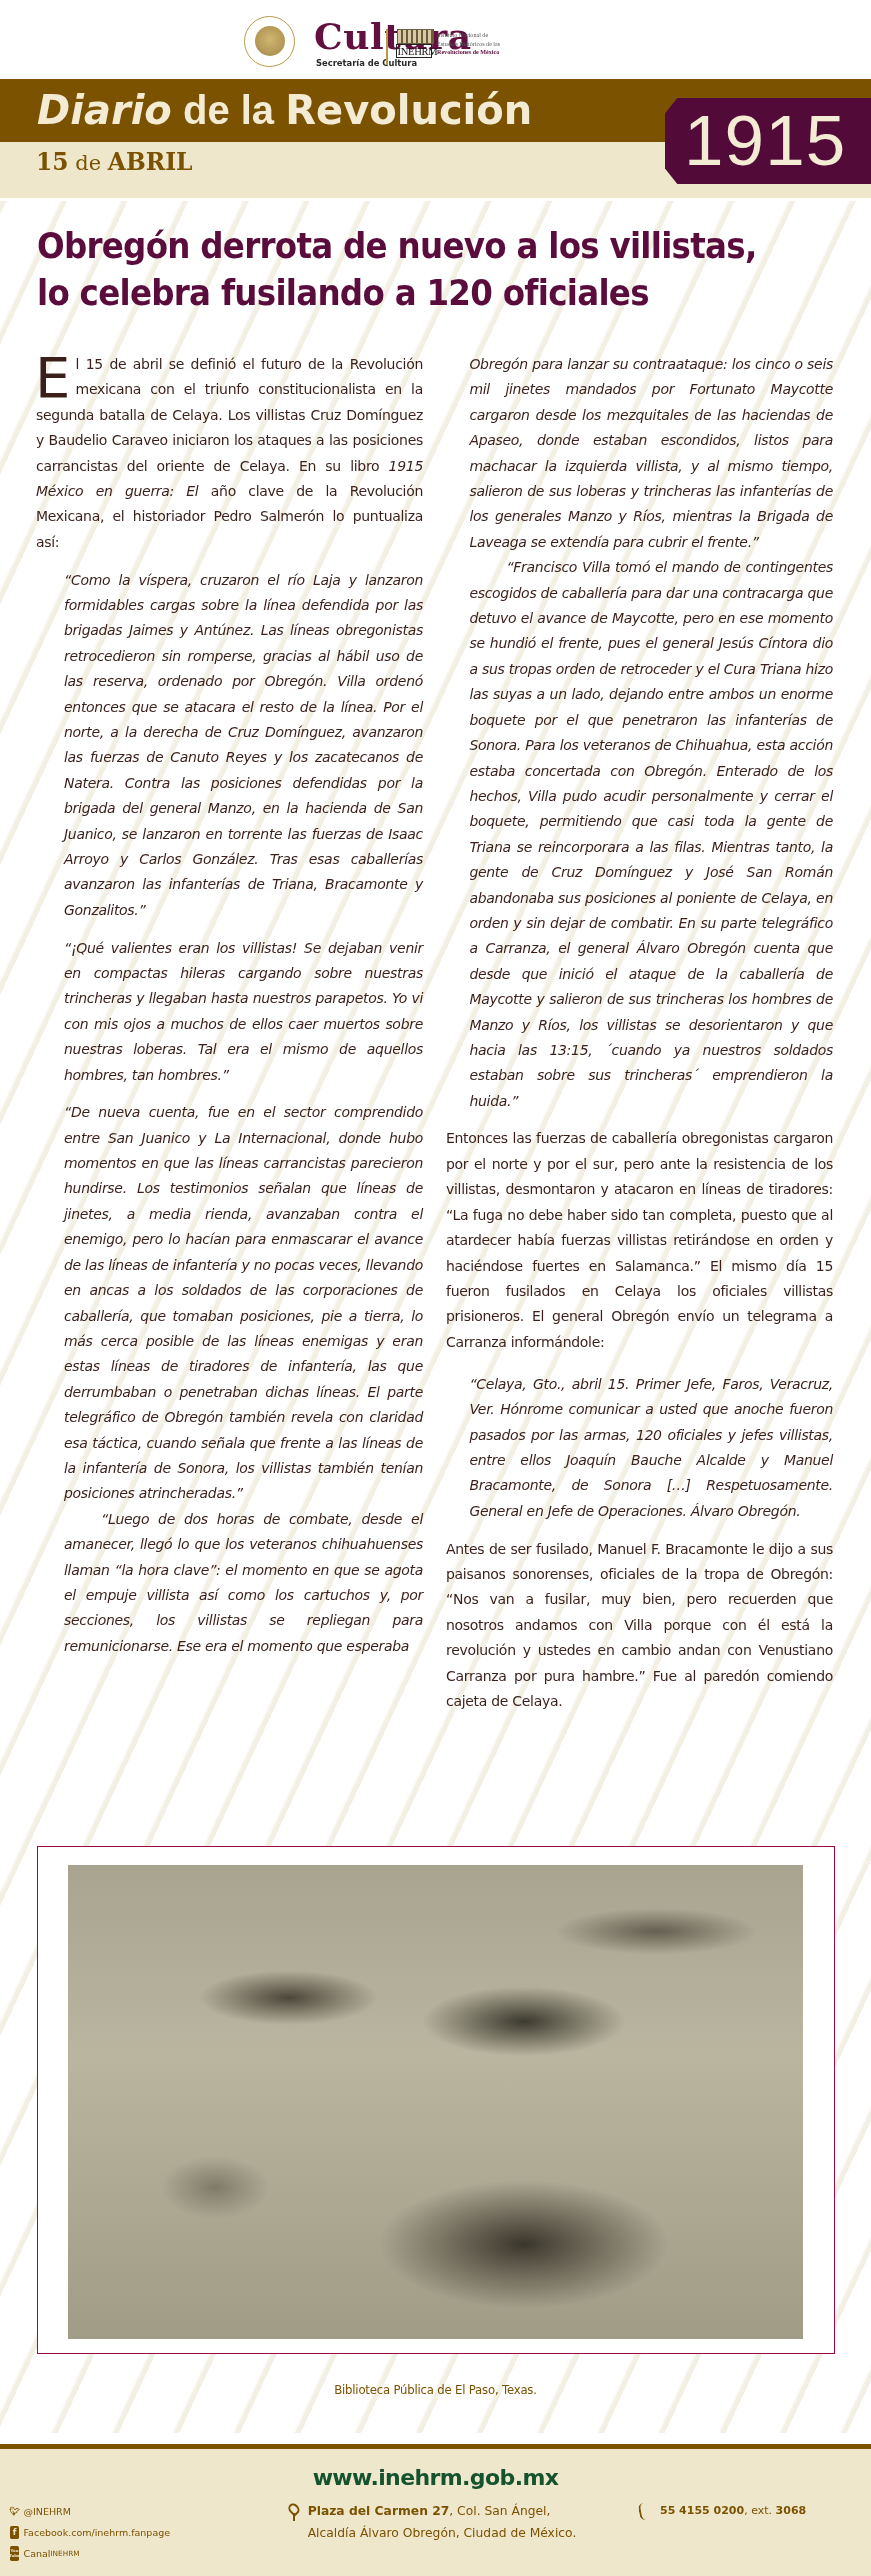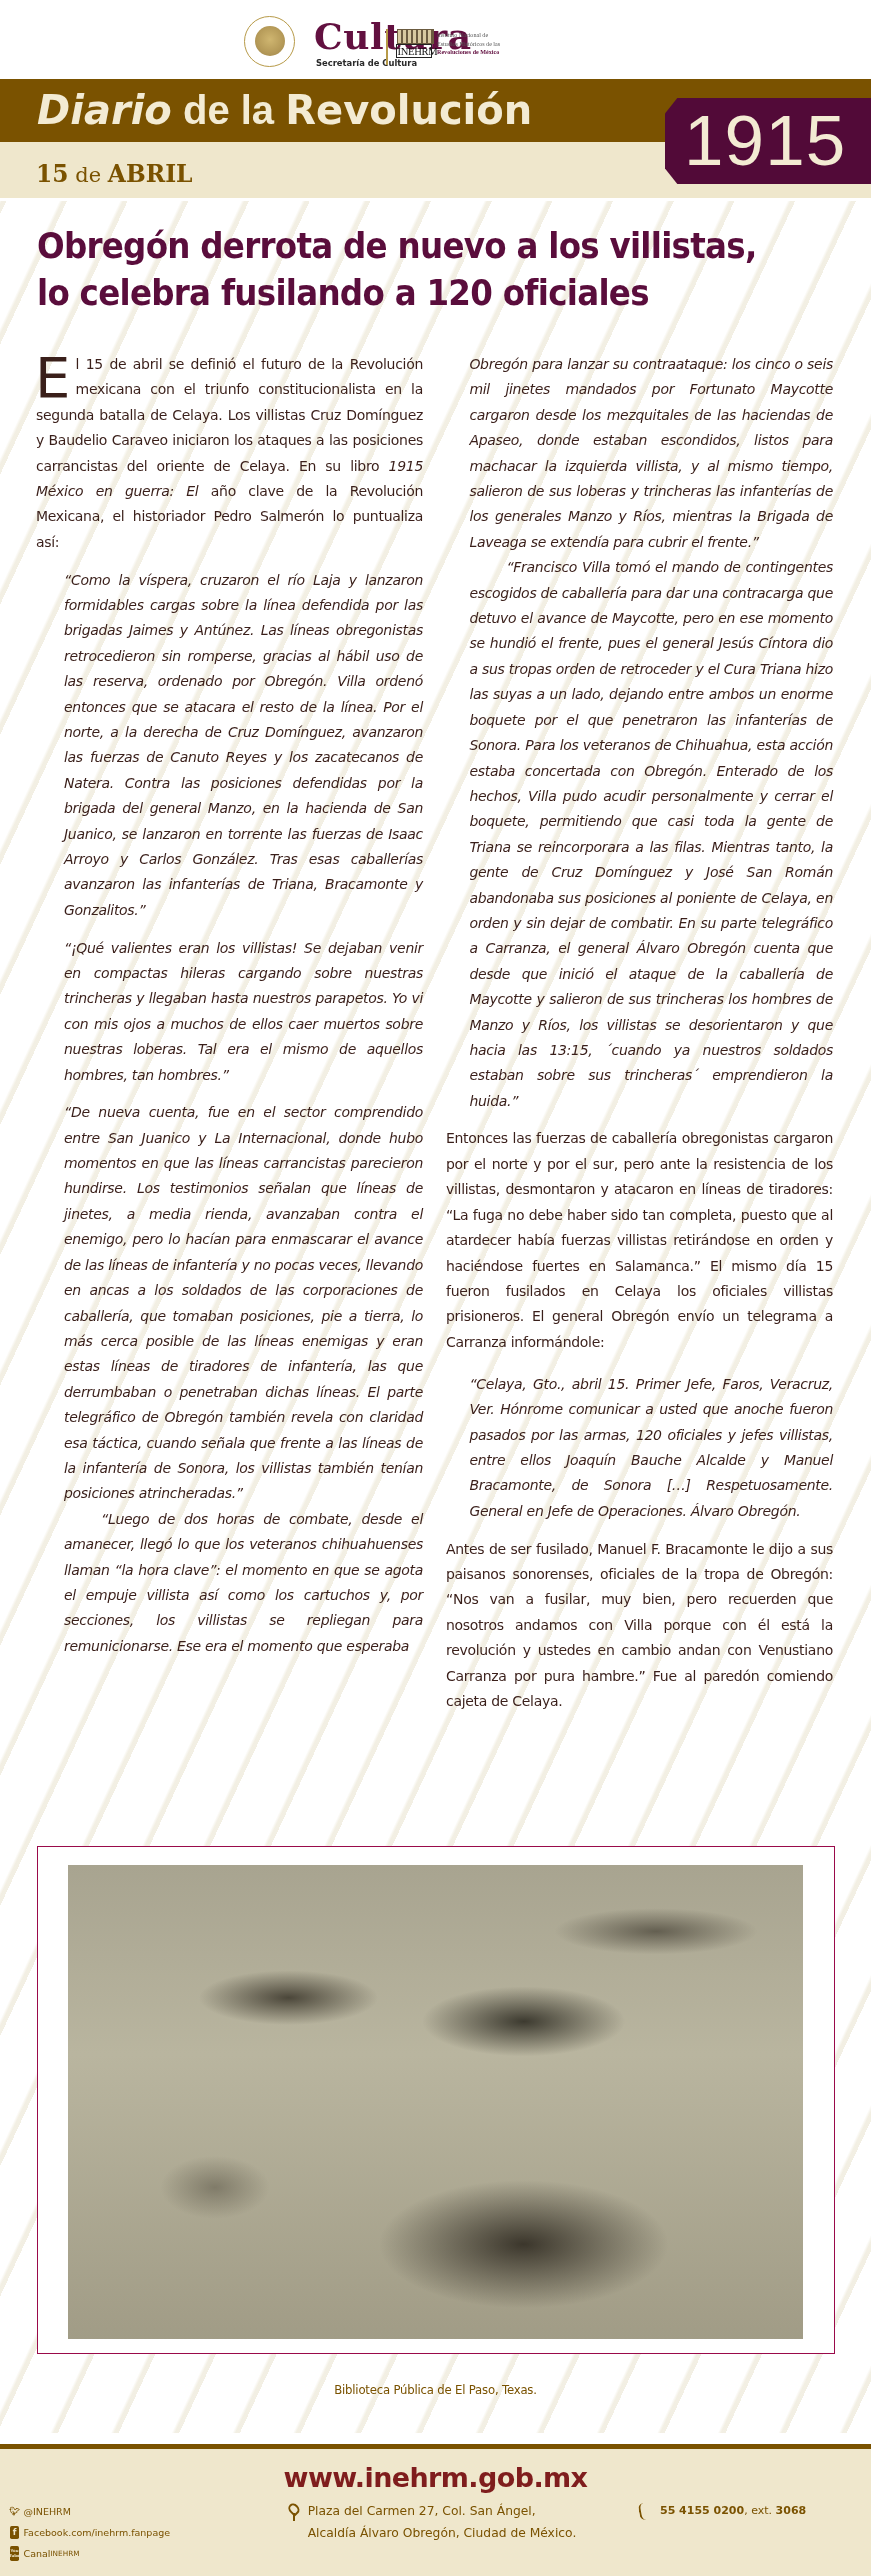--- a/index.html
+++ b/index.html
@@ -84,23 +84,23 @@
     font-size: 40px; line-height: 50px; color: #f3ebd3; white-space: nowrap;
   }
   .band-title .t1 { font-weight: bold; font-style: italic; }
   .band-title .t2 { font-weight: bold; font-family: "Liberation Sans", sans-serif; }
   .band-title .t3 { font-weight: bold; }
   .subband {
     position: absolute; left: 0; top: 142px; width: 871px; height: 56px;
     background: #efe7cc; z-index: 2;
   }
   .date-line {
-    position: absolute; left: 36px; top: 160px; z-index: 3;
+    position: absolute; left: 36px; top: 146px; z-index: 3;
     font-family: "DejaVu Serif", serif; font-weight: bold; color: #7a5200;
-    font-size: 23.4px; line-height: 28px; white-space: nowrap;
+    font-size: 23.4px; line-height: 33px; white-space: nowrap;
   }
   .date-line .de { font-weight: normal; font-size: 21px; }
   .year-box {
     position: absolute; left: 665px; top: 98px; width: 206px; height: 86px;
     background: #520a38; z-index: 4;
     clip-path: polygon(12.3px 0, 100% 0, 100% 100%, 12.3px 100%, 0 82%, 0 18%);
   }
   .year-text {
     position: absolute; left: 684px; top: 99px; z-index: 5;
     font-family: "Liberation Sans", sans-serif; font-size: 71px; line-height: 84px;
@@ -157,40 +157,40 @@
   .footer-rule {
     position: absolute; left: 0; top: 2444px; width: 871px; height: 5.6px;
     background: #7a5200; z-index: 3;
   }
   .footer {
     position: absolute; left: 0; top: 2449px; width: 871px; height: 127px;
     background: #efe7cc; z-index: 3;
   }
   .footer-url {
     position: absolute; left: 0; top: 2462px; width: 871px; text-align: center; z-index: 4;
-    font-weight: bold; font-size: 27px; line-height: 31px; color: #7f1d1d; letter-spacing: -0.6px;
+    font-weight: bold; font-size: 22px; line-height: 31px; color: #14532d; letter-spacing: -0.6px;
   }
   .social {
     position: absolute; left: 10px; top: 2501px; z-index: 4;
     font-size: 9.5px; line-height: 21px; color: #7a5200;
   }
   .social-row { display: flex; align-items: center; height: 21px; }
   .social-icon {
     width: 9px; height: 12.3px; margin-right: 4.5px; display: inline-flex;
     align-items: center; justify-content: center; color: #7a5200;
     font-weight: bold; font-size: 8.4px;
   }
   .fb-icon { background: #7a5200; color: #efe7cc; border-radius: 1.7px; width: 9px; height: 13.4px; font-size: 8.4px; }
   .yt-icon { background: #7a5200; color: #efe7cc; border-radius: 1.7px; width: 9px; height: 15.6px; font-size: 3.9px; line-height: 4.5px; flex-direction: column; }
   .small-caps { font-size: 7.3px; }
   .address {
     position: absolute; left: 291px; top: 2500px; z-index: 4;
     font-size: 12.3px; line-height: 22px; color: #7a5200;
   }
-  .address .bold { font-weight: normal; }
+  .address .bold { font-weight: bold; }
   .pin-icon {
     position: absolute; left: -2.2px; top: 3.3px; width: 10px; height: 12.3px;
     border-radius: 50% 50% 50% 0; transform: rotate(-45deg);
     border: 2.2px solid #7a5200; box-sizing: border-box;
   }
   .pin-tail {
     position: absolute; left: 1.7px; top: 13.4px; width: 2.2px; height: 7.8px; background: #7a5200;
   }
   .address-lines { margin-left: 16.7px; }
   .phone {

